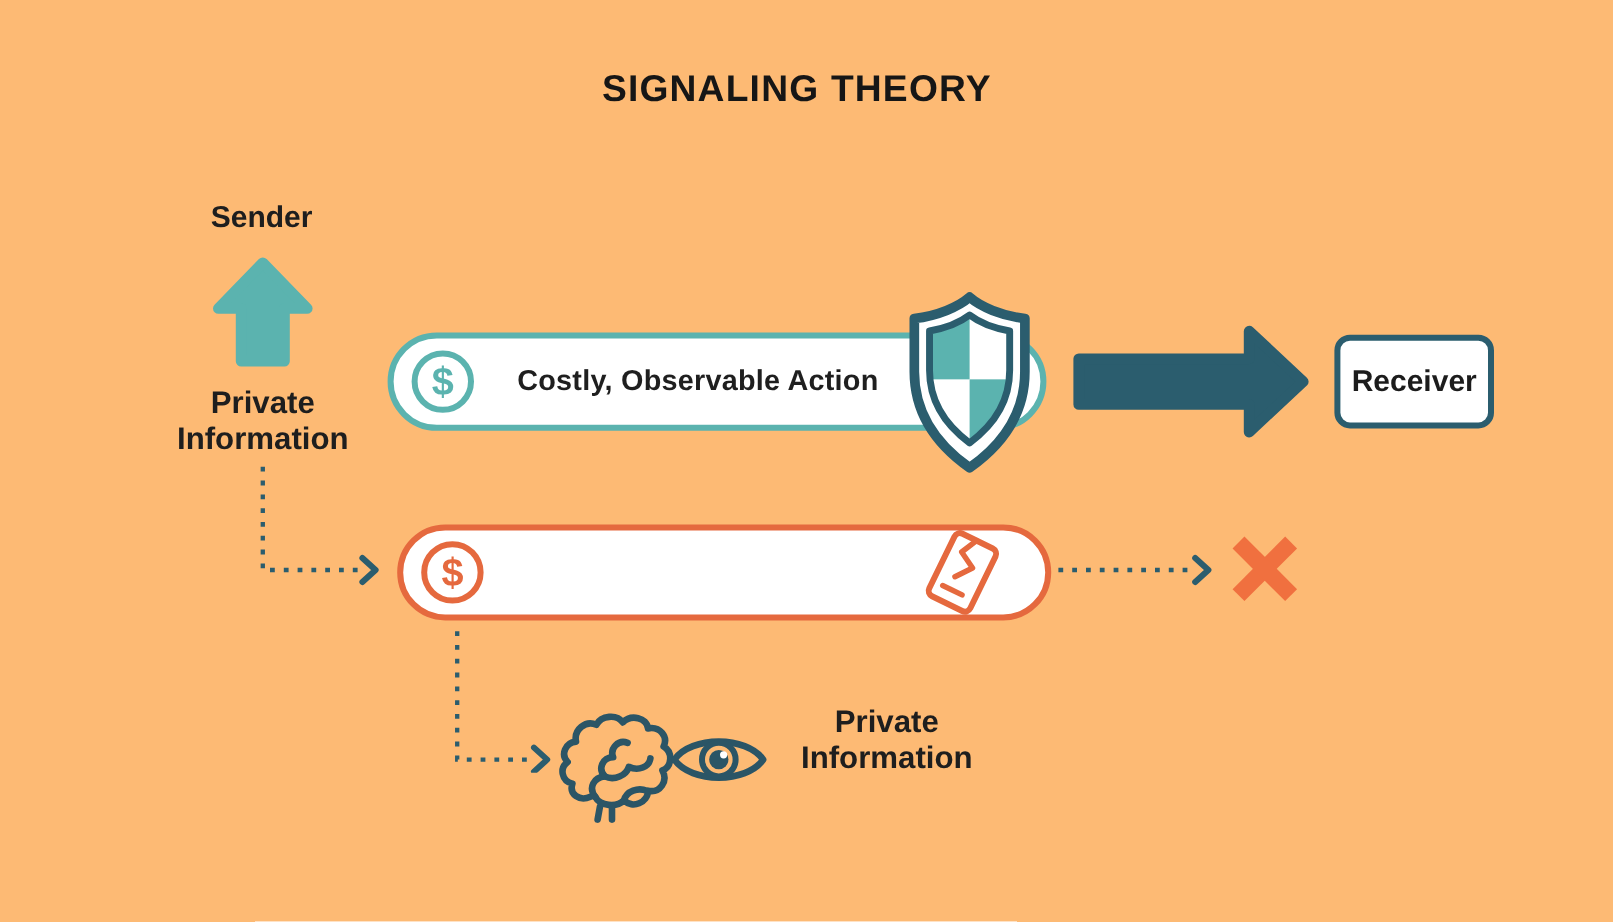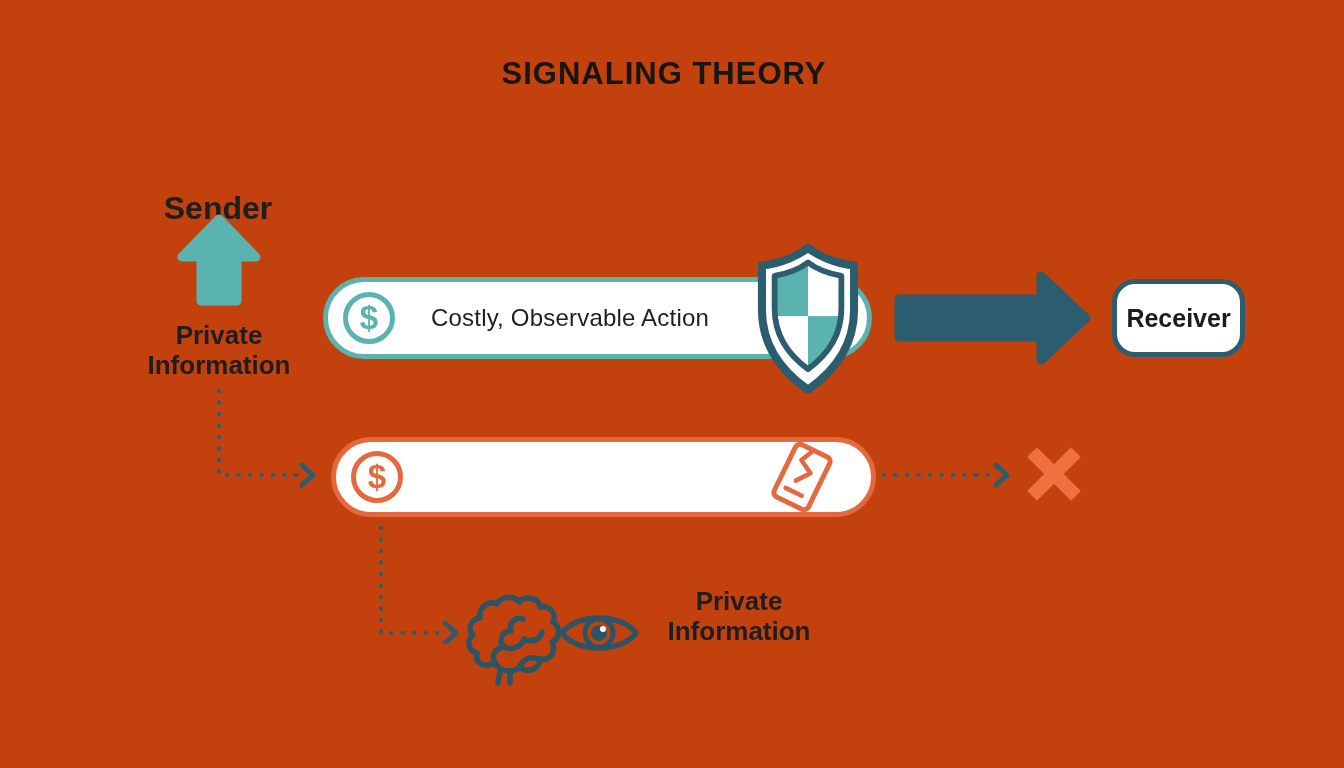--- a/index.html
+++ b/index.html
@@ -2,38 +2,38 @@
 <html><head>
 <meta charset="utf-8">
 <style>
   * { margin: 0; padding: 0; box-sizing: border-box; }
   html, body { background: #ffffff; }
   body { font-family: "Liberation Sans", sans-serif; }
   .canvas {
     position: relative;
     width: 1344px;
     height: 768px;
-    background: #c2410c;
+    background: #fdba74;
     overflow: hidden;
   }
   .abs { position: absolute; }
 
   
   .title {
     left: 392px; top: 52px; width: 544px;
     text-align: center;
     font-size: 31px; font-weight: 700; letter-spacing: 1px;
     line-height: 44px; color: #161616;
   }
 
   
   .label-bold {
     font-weight: 700; color: #1e1e1e; text-align: center;
   }
-  .sender-label { left: 145px; top: 190px; width: 146px; font-size: 32px; }
+  .sender-label { left: 145px; top: 167px; width: 146px; font-size: 25px; }
   .pi-left  { left: 122px; top: 320px; width: 194px; font-size: 26px; line-height: 30px; }
   .pi-bottom{ left: 640px; top: 586px; width: 198px; font-size: 26px; line-height: 30px; }
 
   
   .pill {
     display: flex; align-items: center;
     background: #ffffff;
   }
   .pill-costly {
     left: 323px; top: 277px; width: 549px; height: 82px;
@@ -47,33 +47,33 @@
     flex: 0 0 auto;
     width: 52px; height: 52px; margin-left: 15px;
     border-radius: 50%;
     display: flex; align-items: center; justify-content: center;
     font-size: 33px; font-weight: 700;
   }
   .dollar-teal   { border: 5px solid #5bb3af; color: #5bb3af; }
   .dollar-orange { border: 5px solid #e5693e; color: #e5693e; }
   .pill-label {
     margin-left: 36px;
-    font-size: 24px; font-weight: 400; color: #1f1f1f;
+    font-size: 24px; font-weight: 700; color: #1f1f1f;
     letter-spacing: 0.2px; white-space: nowrap;
   }
   .broken-card-wrap {
     position: absolute; right: 46px; top: 50%;
     transform: translateY(-50%) rotate(26deg);
     width: 46px; height: 66px;
   }
 
   
   .receiver-box {
     left: 1112px; top: 279px; width: 133px; height: 78px;
-    border: 5px solid #2b5d6e; border-radius: 23px;
+    border: 5px solid #2b5d6e; border-radius: 13px;
     background: #fff;
     display: flex; align-items: center; justify-content: center;
     font-size: 25px; font-weight: 600; color: #1c1c1c;
   }
 
   svg { display: block; }
 </style>
 </head>
 <body>
 

